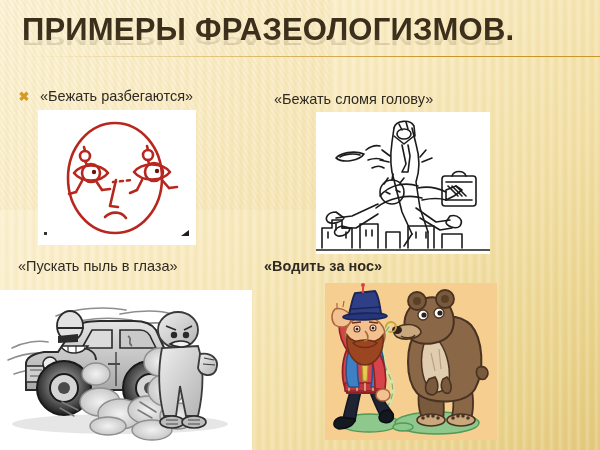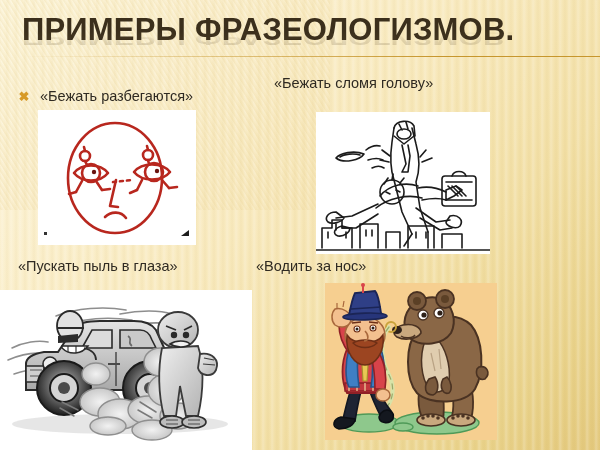--- a/index.html
+++ b/index.html
@@ -122,23 +122,23 @@
     top: 91px;
     width: 12px;
     height: 12px;
     color: #d79a28;
     font-size: 13px;
     line-height: 12px;
     text-align: center;
     font-weight: bold;
   }
   #caption-1 { left: 40px;  top: 88px; }
-  #caption-2 { left: 274px; top: 75px; }
+  #caption-2 { left: 274px; top: 91px; }
   #caption-3 { left: 18px;  top: 258px; text-align: center; }
-  #caption-4 { left: 256px; top: 258px; }
+  #caption-4 { left: 264px; top: 258px; font-weight: bold; }
 
   
   .pic { position: absolute; overflow: hidden; z-index: 3; }
 
   
   #pic-eyes {
     left: 38px; top: 110px; width: 158px; height: 135px;
     background: #ffffff;
   }
   #pic-eyes .corner-mark {

